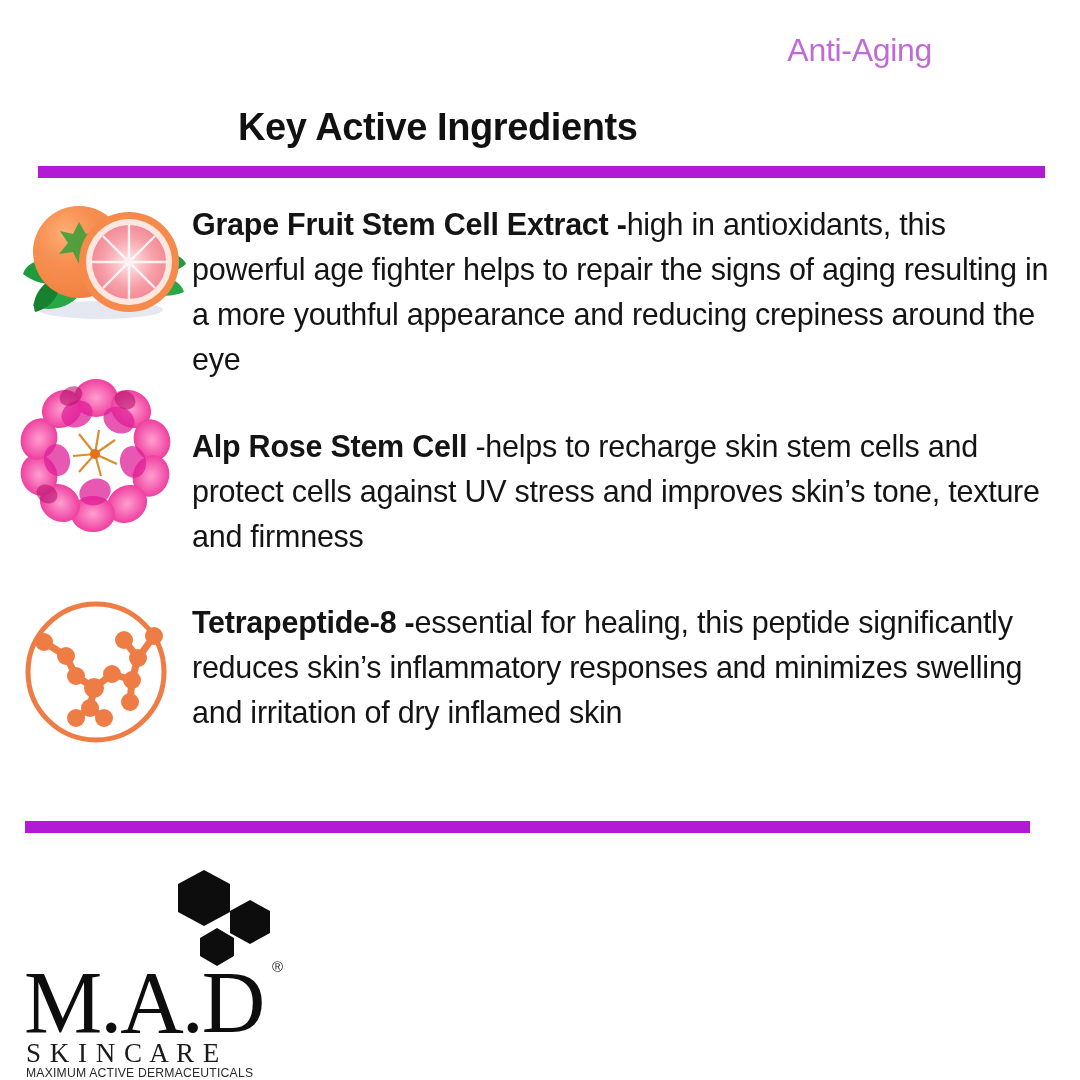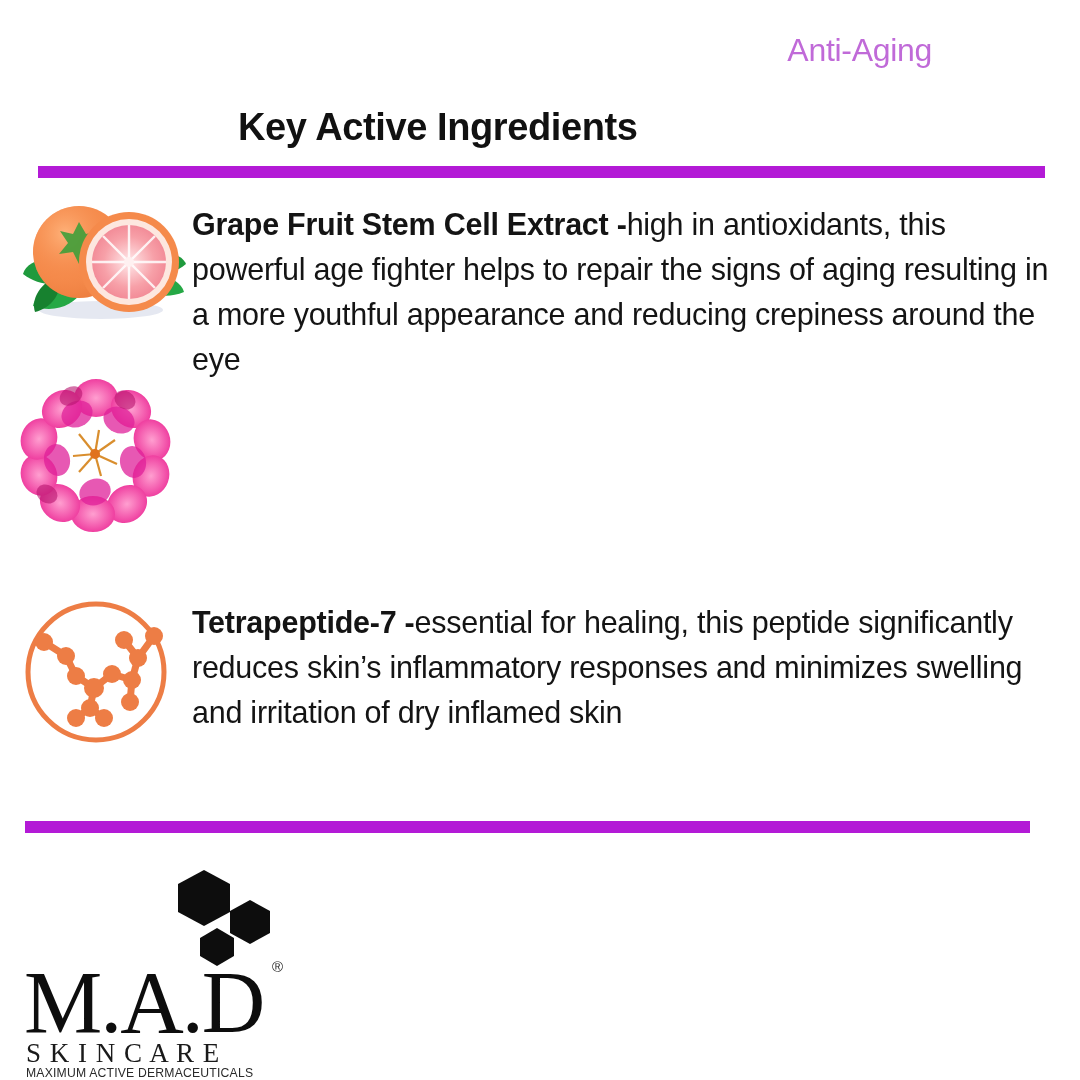--- a/index.html
+++ b/index.html
@@ -180,20 +180,23 @@
         <line x1="78" y1="78" x2="82" y2="54"></line>
         <line x1="78" y1="78" x2="98" y2="64"></line>
         <line x1="78" y1="78" x2="100" y2="88"></line>
         <line x1="78" y1="78" x2="84" y2="100"></line>
         <line x1="78" y1="78" x2="62" y2="96"></line>
         <line x1="78" y1="78" x2="56" y2="80"></line>
       </g>
       <circle cx="78" cy="78" r="5" fill="#e0721f"></circle>
     </svg>
   </div>
+  <div class="ing-text">
+    <b>Alp Rose Stem Cell </b><span>-helps to recharge skin stem cells and protect cells against UV stress and improves skin’s tone, texture and firmness</span>
+  </div>
 </div>
 
 <div class="ingredient ing-3">
   <div class="ing-icon">
     <svg class="icon-molecule" width="152" height="152" viewBox="0 0 152 152">
       <circle cx="76" cy="76" r="68" fill="none" stroke="#ed7d45" stroke-width="5"></circle>
       <g stroke="#ed7d45" stroke-width="7" stroke-linecap="round" fill="none">
         <line x1="24" y1="46" x2="46" y2="60"></line>
         <line x1="46" y1="60" x2="56" y2="80"></line>
         <line x1="56" y1="80" x2="74" y2="92"></line>
@@ -218,21 +221,21 @@
         <circle cx="92" cy="78" r="9"></circle>
         <circle cx="112" cy="84" r="9"></circle>
         <circle cx="110" cy="106" r="9"></circle>
         <circle cx="118" cy="62" r="9"></circle>
         <circle cx="104" cy="44" r="9"></circle>
         <circle cx="134" cy="40" r="9"></circle>
       </g>
     </svg>
   </div>
   <div class="ing-text">
-    <b>Tetrapeptide-7 -</b><span>essential for healing, this peptide significantly reduces skin’s inflammatory responses and minimizes swelling and irritation of dry inflamed skin</span>
+    <b>Tetrapeptide-8 -</b><span>essential for healing, this peptide significantly reduces skin’s inflammatory responses and minimizes swelling and irritation of dry inflamed skin</span>
   </div>
 </div>
 
 <div class="rule rule-bottom"></div>
 
 <div class="logo">
   <svg width="280" height="214" viewBox="0 0 280 214">
 
     <g fill="#0d0d0d">
       <polygon points="186,4 212,18 212,46 186,60 160,46 160,18"></polygon>

